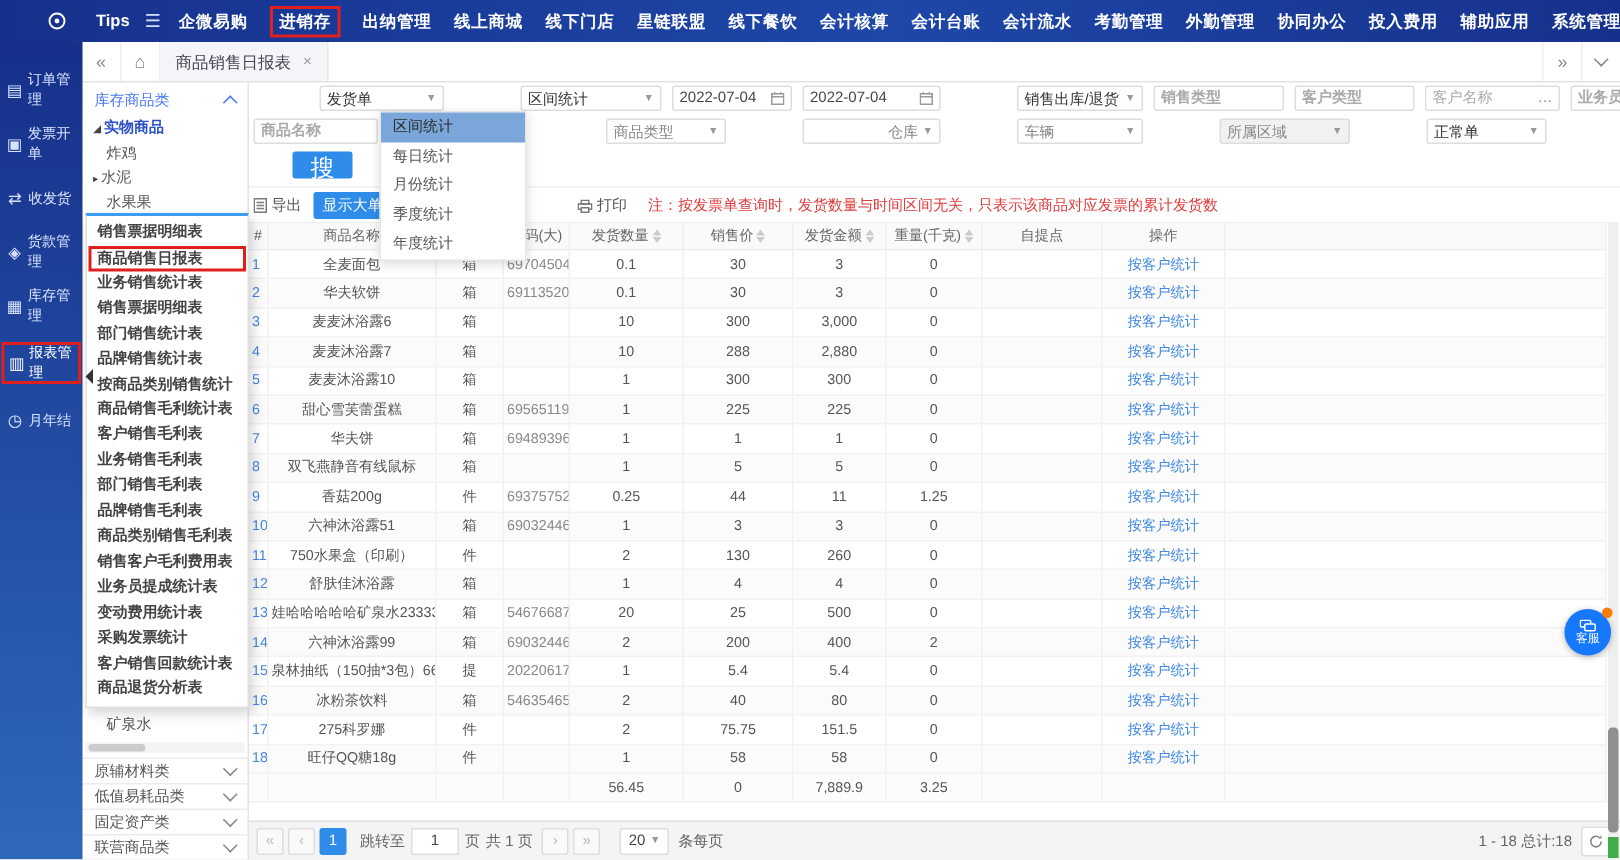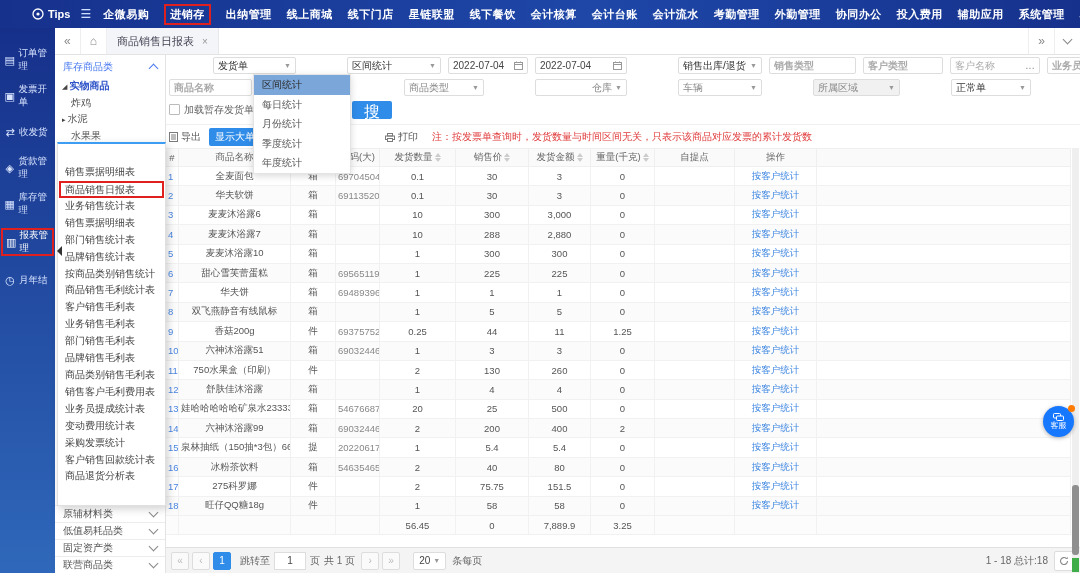--- a/index.html
+++ b/index.html
@@ -2,21 +2,21 @@
 <html><head>
 <meta charset="utf-8">
 <style>
   html,body{margin:0;padding:0;background:#e9e9e9;}
   #app{position:relative;width:1080px;height:573px;overflow:hidden;background:#fff;
        font-family:"Liberation Sans","DejaVu Sans",sans-serif;-webkit-font-smoothing:antialiased;}
   
   .topbar{position:absolute;left:0;top:0;width:1080px;height:28px;
           background:linear-gradient(90deg,#16318c,#1e47a8 55%,#16318c);display:flex;align-items:center;
           color:#fff;font-size:11px;z-index:50;}
-  .brand{display:flex;align-items:center;gap:4px;margin:0 10px 0 8px;font-weight:bold;padding-left:24px;}
+  .brand{display:flex;align-items:center;gap:20px;margin:0 10px 0 8px;font-weight:bold;padding-left:24px;}
   .hamb{margin-right:12px;font-size:12px;color:#cfe0ff;cursor:pointer;}
   .nav{display:flex;align-items:center;gap:15px;font-weight:bold;letter-spacing:.5px;}
   .nav-item{cursor:pointer;white-space:nowrap;}
   .nav-item.hl{border:2px solid #e01f1f;padding:1px 4px;}
   
   .sidebar{position:absolute;left:0;top:28px;width:55px;height:545px;
            background:linear-gradient(180deg,#16308a,#2f68ba);z-index:20;padding-top:14px;box-sizing:border-box;}
   .side-item{display:flex;align-items:center;gap:3px;color:#d7e3ff;font-size:9.5px;height:36px;padding-left:4px;cursor:pointer;}
   .side-item .g{font-size:11px;width:12px;text-align:center;}
   .side-item.active{color:#fff;border:2px solid #e01f1f;height:24px;margin:6px 1px;padding-left:3px;}
@@ -37,21 +37,21 @@
   .t-item{padding:2px 4px 2px 16px;line-height:12px;cursor:pointer;white-space:nowrap;overflow:hidden;}
   .t-item .mk{color:#444;font-size:7px;margin-right:2px;margin-left:-9px;}
   .t-item.act{color:#2d52c8;font-weight:bold;}
   .tree-bottom{position:absolute;left:0;bottom:0;width:100%;}
   .hscroll{height:7px;background:#f4f4f4;margin:3px 2px;position:relative;}
   .hscroll .th{position:absolute;left:2px;top:1px;width:38px;height:5px;background:#ccc;border-radius:3px;}
   .t-sec{display:flex;align-items:center;justify-content:space-between;border-top:1px solid #ececec;padding:0 8px;height:16px;cursor:pointer;color:#555;}
   .down-ar{position:absolute;right:3px;font-size:7px;color:#888;}
   
   .menu{position:absolute;left:57px;top:142px;width:107px;background:#fff;border:1px solid #e0e0e0;border-top:2px solid #3d9df3;
-        box-shadow:2px 3px 8px rgba(0,0,0,.18);z-index:60;padding:20px 0;}
+        box-shadow:2px 3px 8px rgba(0,0,0,.18);z-index:60;padding:3px 0;font-weight:bold;}
   .menu:before{content:"";position:absolute;left:-6px;top:102px;border:5px solid transparent;border-right-color:#333;}
   .m-item{font-size:10px;color:#444;padding:0 7px;line-height:16.9px;white-space:nowrap;cursor:pointer;}
   .m-item.act{border:2px solid #e01f1f;line-height:13px;margin:0 1px;padding:0 4px;}
   
   .main{position:absolute;left:165px;top:54px;width:915px;height:519px;background:#fff;}
   .filters{position:relative;height:70px;border-bottom:1px solid #f0f0f0;}
   .frow{position:absolute;left:4px;display:flex;gap:7px;height:17px;}
   .fc{box-sizing:border-box;height:17px;font-size:10px;color:#888;display:flex;align-items:center;}
   .sel{border:1px solid #ddd;border-radius:2px;background:#fff;padding:0 4px;justify-content:space-between;cursor:pointer;margin-left:44px;}
   .sel .lab{white-space:nowrap;overflow:hidden;}
@@ -326,24 +326,20 @@
           <div class="sel fc" style="width: 90px;">
             <span class="lab">所属部门</span>
             <span class="ca">▼</span>
           </div>
           <div class="inpwrap fc" style="width: 90px;">
             <input placeholder="所属二批" style="">
             <span class="more">…</span>
           </div>
         </div>
       <div class="frow" id="frow3" style="top:47px">
-        <div class="cbwrap">
-          <span class="cb"></span>
-          <span>加载暂存发货单</span>
-        </div>
         <button class="btn-search">搜索</button>
       </div>
     </div>
 
     <div class="toolbar">
       <span class="tbtn">
         <svg width="9" height="10" viewBox="0 0 9 10">
             <rect x="0.5" y="0.5" width="8" height="9" fill="none" stroke="#7a7a7a"></rect>
             <line x1="2" y1="3" x2="7" y2="3" stroke="#7a7a7a"></line>
             <line x1="2" y1="5" x2="7" y2="5" stroke="#7a7a7a"></line>

